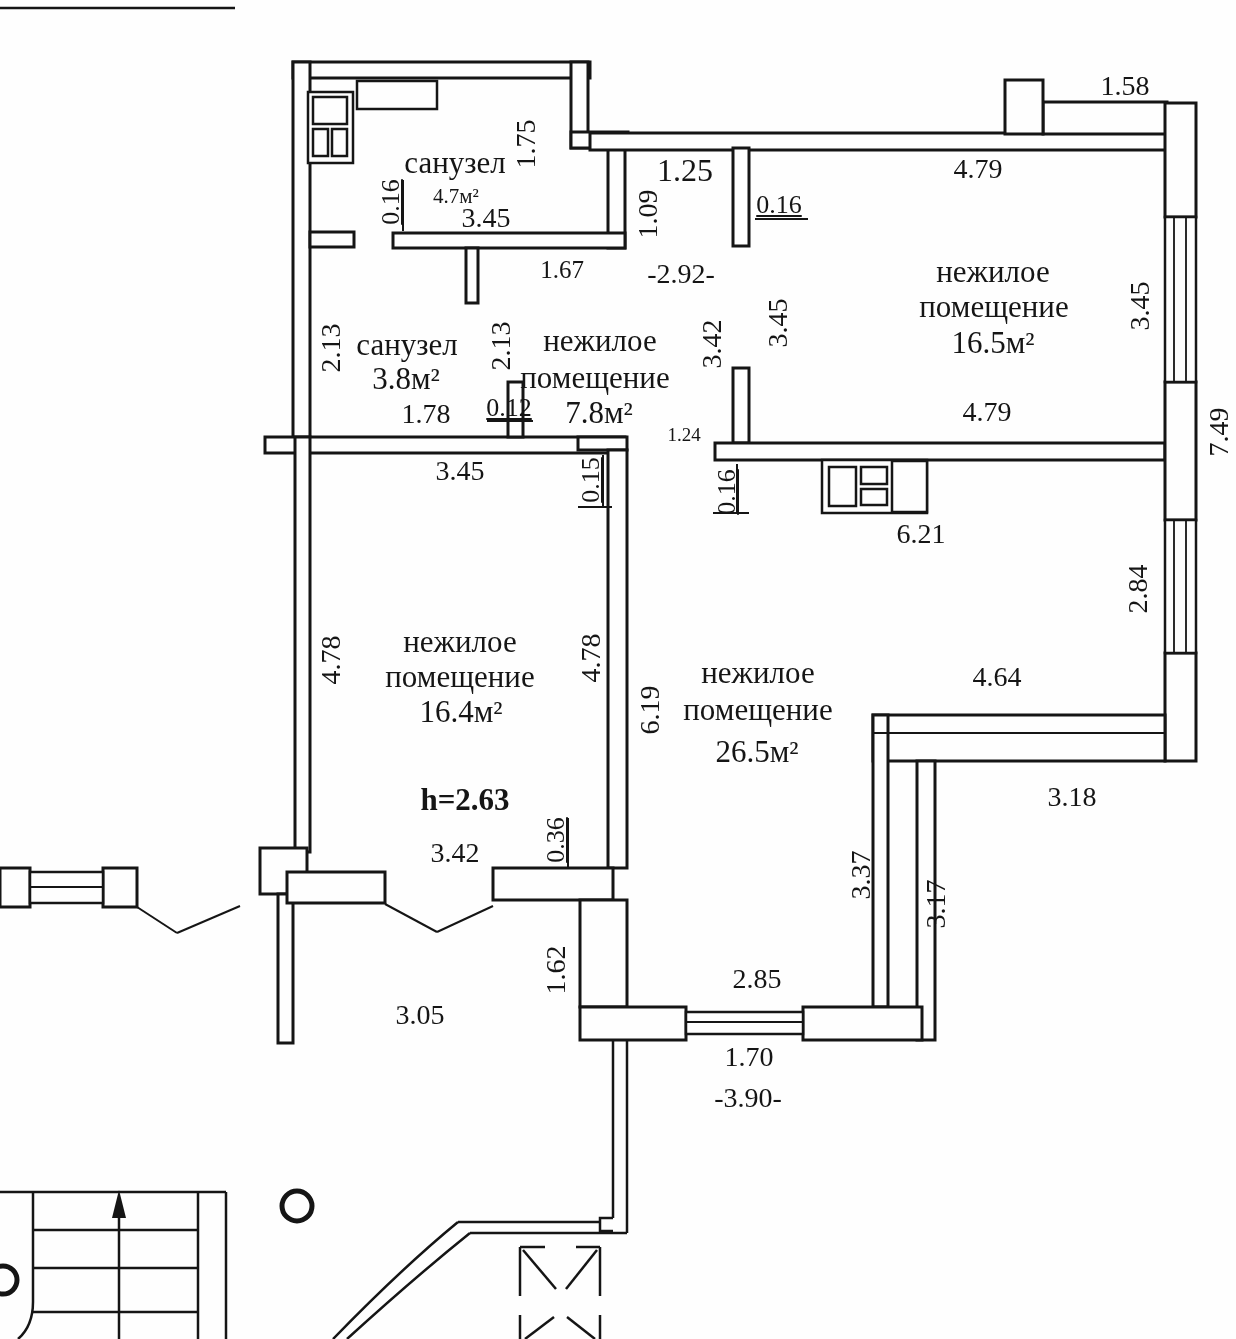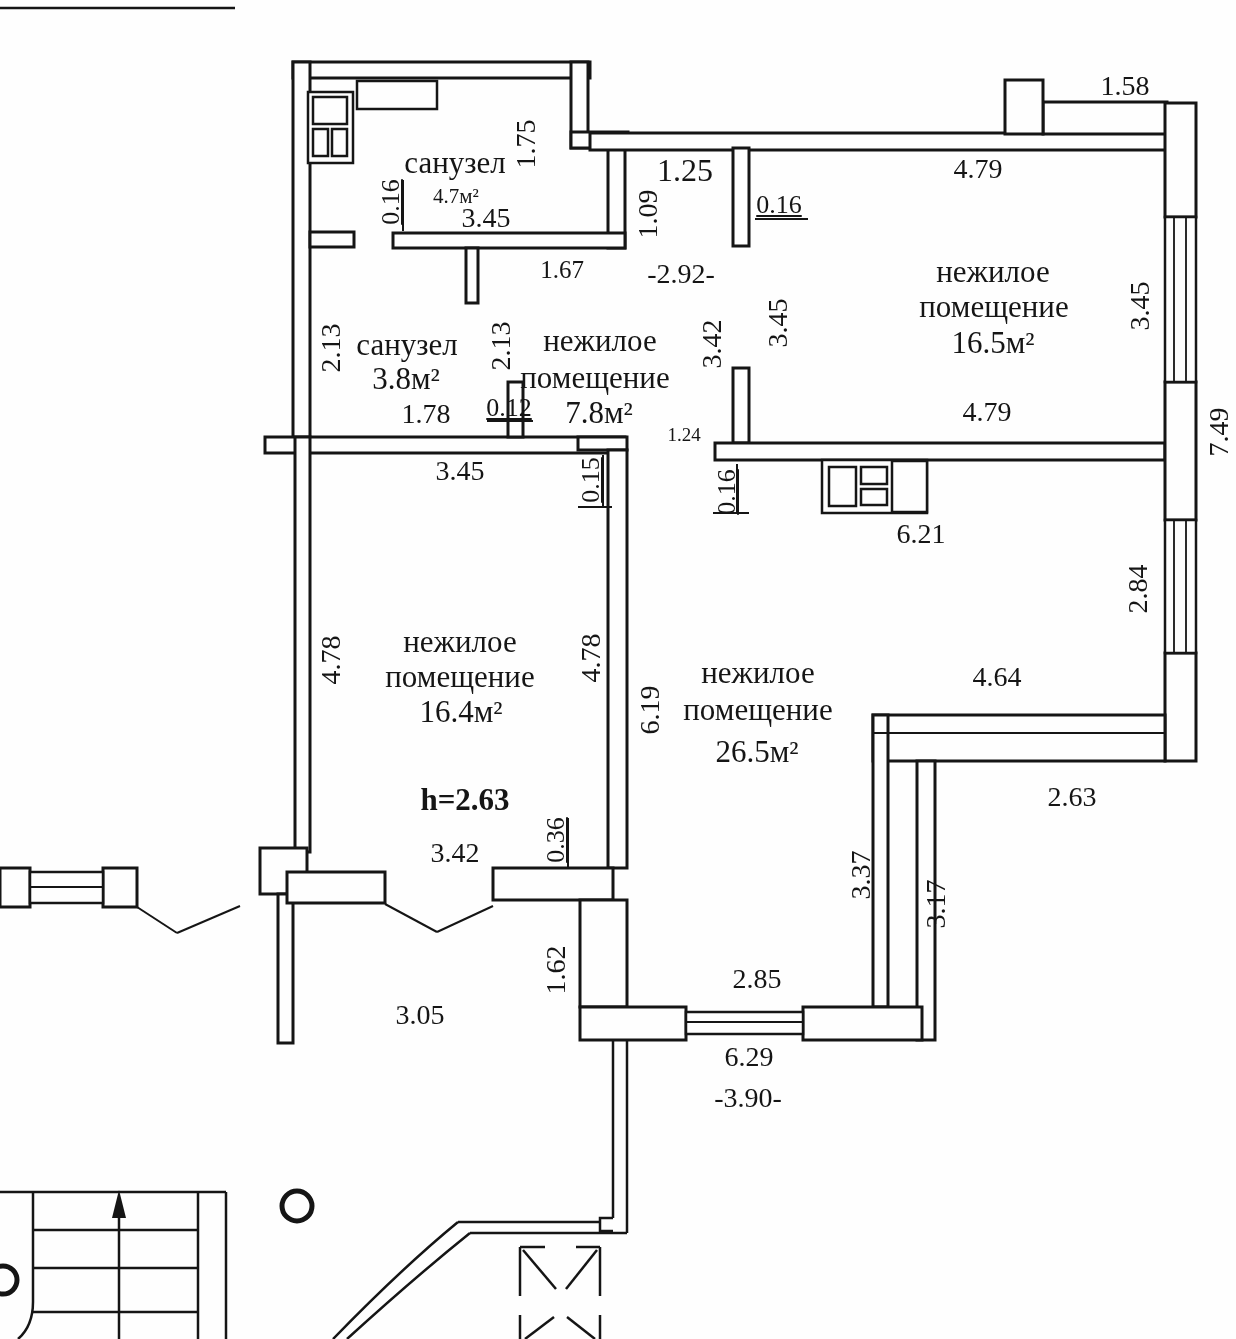--- a/index.html
+++ b/index.html
@@ -203,26 +203,26 @@
       <div class="lbl v" style="left: 331px; top: 660px; font-size: 28px;">4.78</div>
       <div class="lbl" style="left: 460px; top: 641px; font-size: 31px;">нежилое</div>
       <div class="lbl" style="left: 460px; top: 676px; font-size: 31px;">помещение</div>
       <div class="lbl" style="left: 461px; top: 711px; font-size: 31px;">16.4м²</div>
       <div class="lbl v" style="left: 591px; top: 658px; font-size: 28px;">4.78</div>
       <div class="lbl v" style="left: 650px; top: 710px; font-size: 28px;">6.19</div>
       <div class="lbl" style="left: 758px; top: 672px; font-size: 31px;">нежилое</div>
       <div class="lbl" style="left: 758px; top: 709px; font-size: 31px;">помещение</div>
       <div class="lbl" style="left: 757px; top: 742px; font-size: 31px; margin-top: 9px;">26.5м²</div>
       <div class="lbl" style="left: 997px; top: 677px; font-size: 28px;">4.64</div>
-      <div class="lbl" style="left: 1072px; top: 797px; font-size: 28px;">2.63</div>
+      <div class="lbl" style="left: 1072px; top: 797px; font-size: 28px;">3.18</div>
       <div class="lbl v" style="left: 861px; top: 875px; font-size: 28px;">3.37</div>
       <div class="lbl v" style="left: 936px; top: 904px; font-size: 28px;">3.17</div>
       <div class="lbl b" style="left: 465px; top: 799px; font-size: 31px;">h=2.63</div>
       <div class="lbl" style="left: 455px; top: 853px; font-size: 28px;">3.42</div>
       <div class="lbl v u" style="left: 556px; top: 840px; font-size: 26px;">0.36</div>
       <div class="lbl v" style="left: 556px; top: 970px; font-size: 28px;">1.62</div>
       <div class="lbl" style="left: 757px; top: 979px; font-size: 28px;">2.85</div>
       <div class="lbl" style="left: 420px; top: 1015px; font-size: 28px;">3.05</div>
-      <div class="lbl" style="left: 749px; top: 1057px; font-size: 28px;">6.29</div>
+      <div class="lbl" style="left: 749px; top: 1057px; font-size: 28px;">1.70</div>
       <div class="lbl" style="left: 748px; top: 1090px; font-size: 28px; margin-top: 8px;">-3.90-</div>
     </div>
 
 </div>
 
 </body></html>

